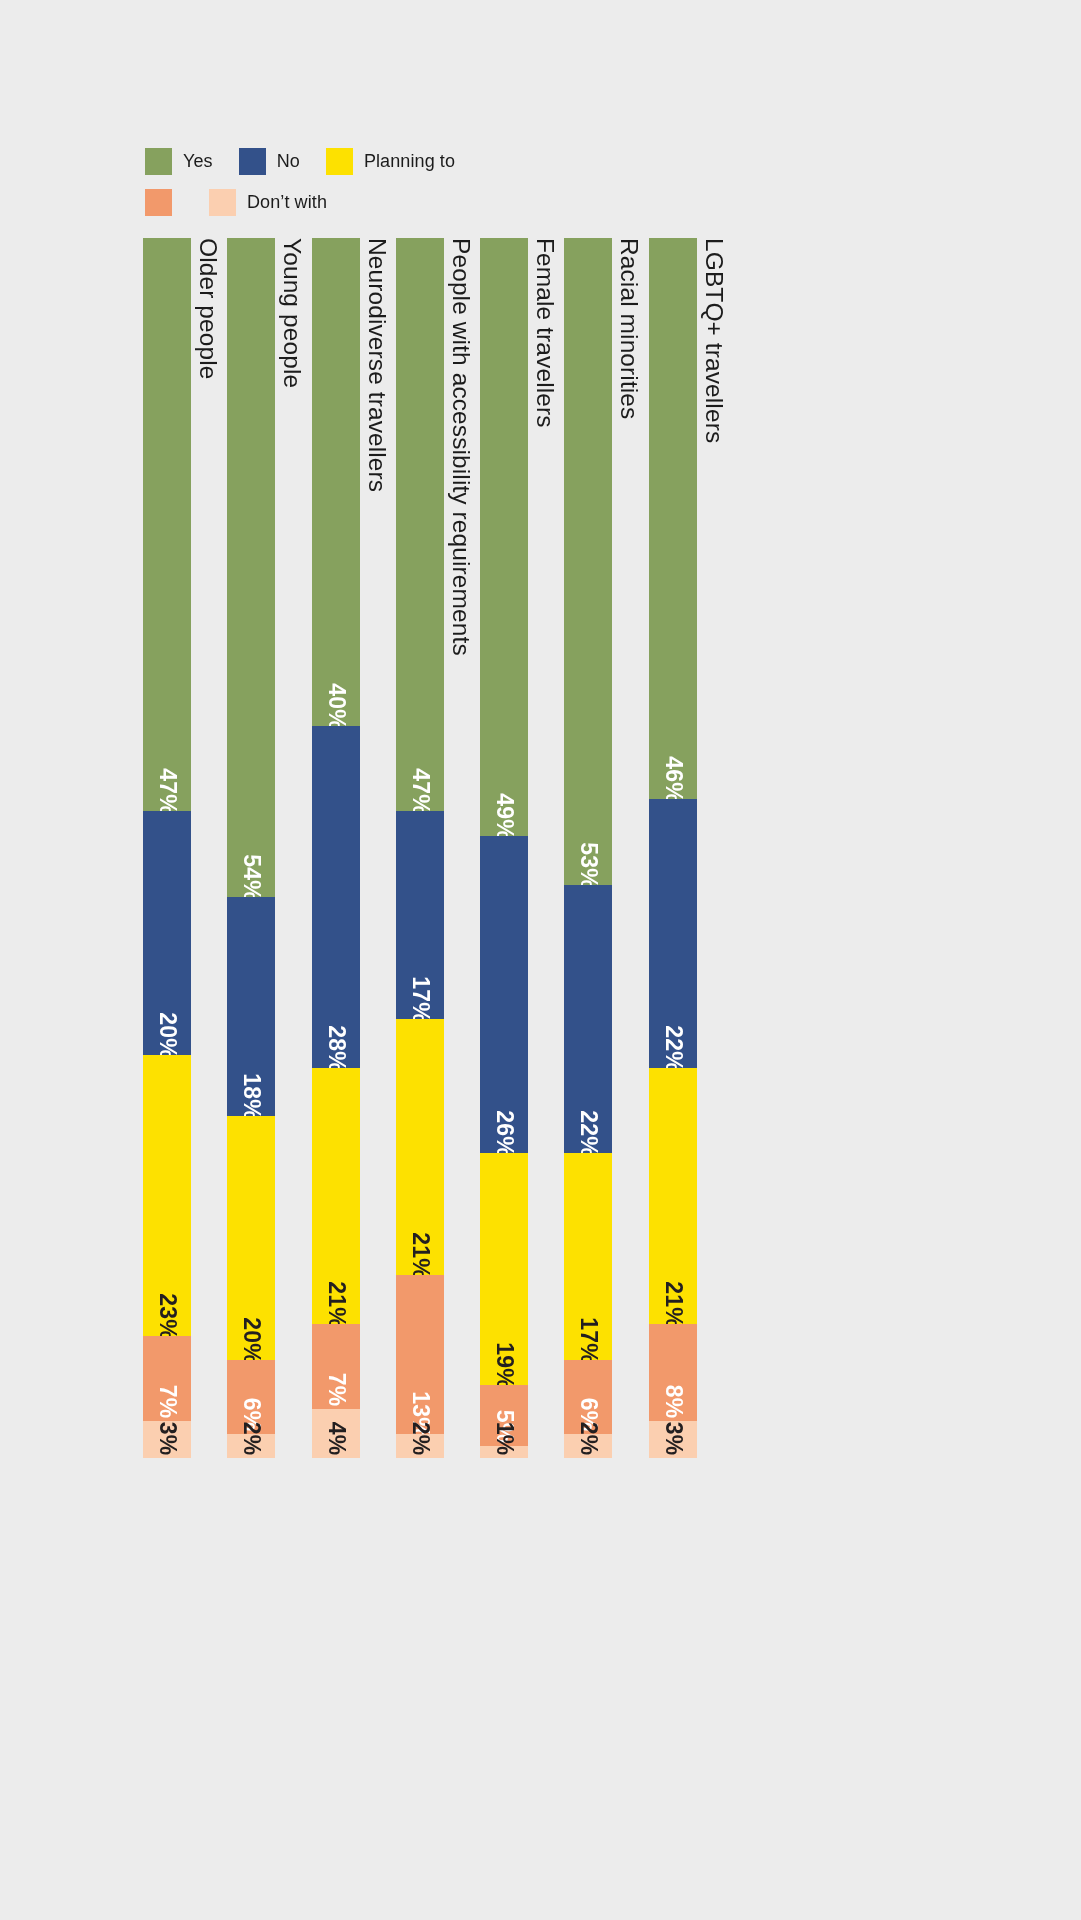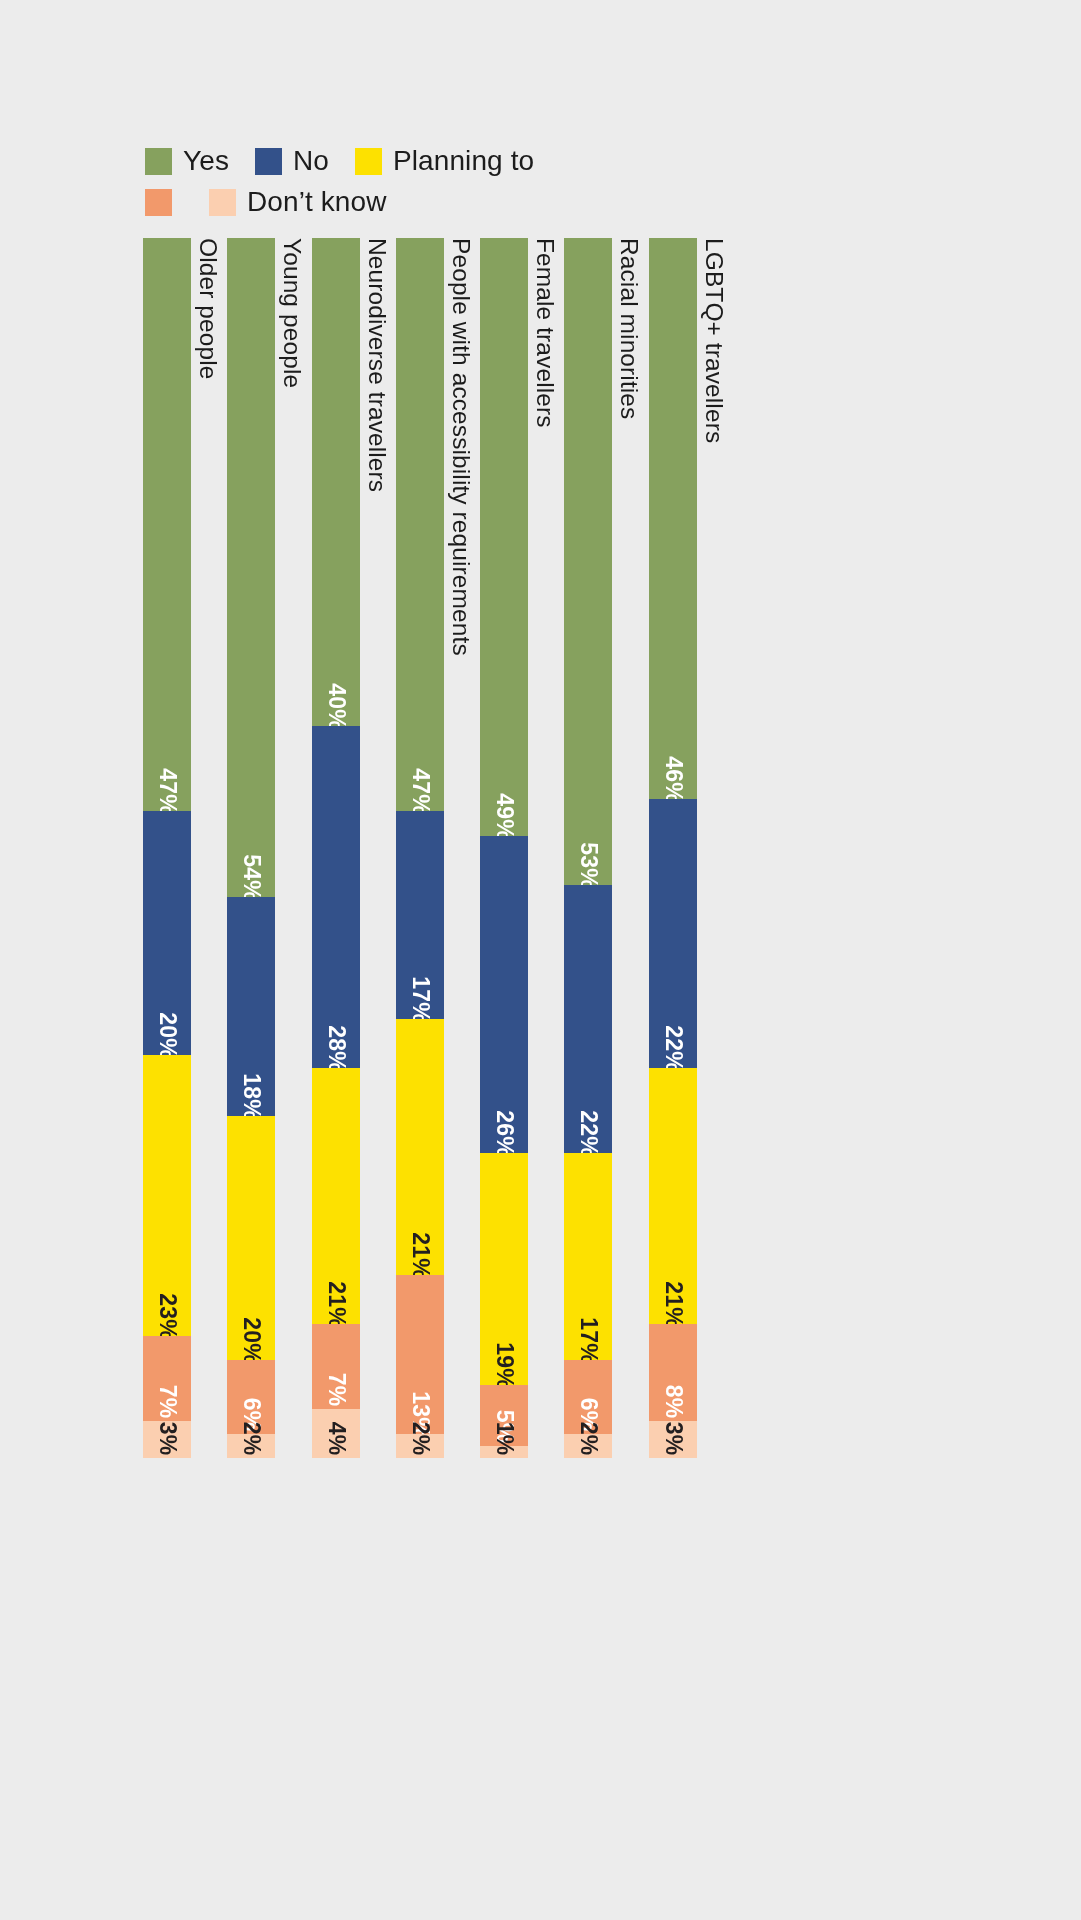--- a/index.html
+++ b/index.html
@@ -36,21 +36,21 @@
     margin-right: 26px;
     white-space: nowrap;
   }
   .legend-swatch {
     width: 27px;
     height: 27px;
     flex: 0 0 27px;
     margin-right: 11px;
   }
   .legend-label {
-    font-size: 28px;
+    font-size: 18px;
     color: #1c1c1c;
     letter-spacing: 0.1px;
     line-height: 1;
   }
 
   
   .chart {
     position: absolute;
     left: 143px;
     top: 238px;
@@ -127,21 +127,21 @@
         <span class="legend-swatch" style="background: rgb(253, 225, 0);"></span>
         <span class="legend-label">Planning to</span>
       </div>
     </div>
     <div class="legend-row">
       <div class="legend-item">
         <span class="legend-swatch" style="background: rgb(242, 153, 107);"></span>
       </div>
       <div class="legend-item">
         <span class="legend-swatch" style="background: rgb(251, 207, 176);"></span>
-        <span class="legend-label">Don’t know</span>
+        <span class="legend-label">Don’t with</span>
       </div>
     </div>
   </div>
 
   <div class="chart" id="chart">
       <div class="col">
         <div class="bar">
           <div class="seg" style="background: rgb(134, 161, 94); height: 47%;">
             <span class="seg-label" style="color: rgb(255, 255, 255);">47%</span>
           </div>

